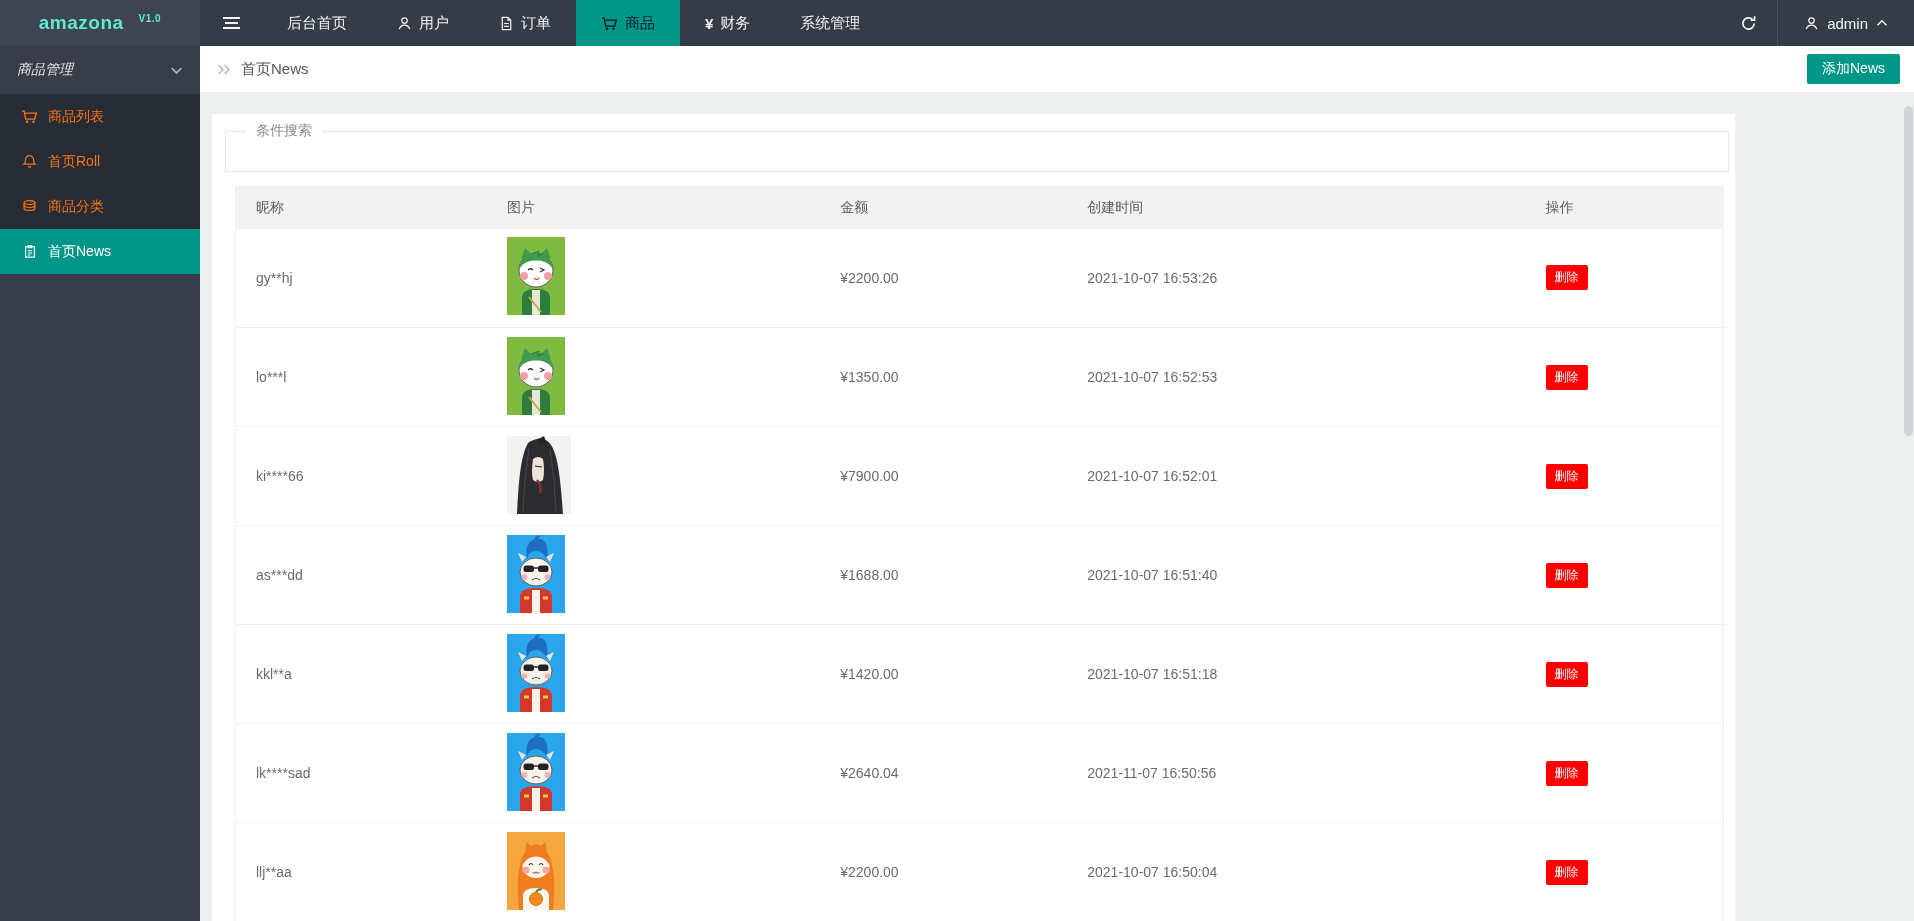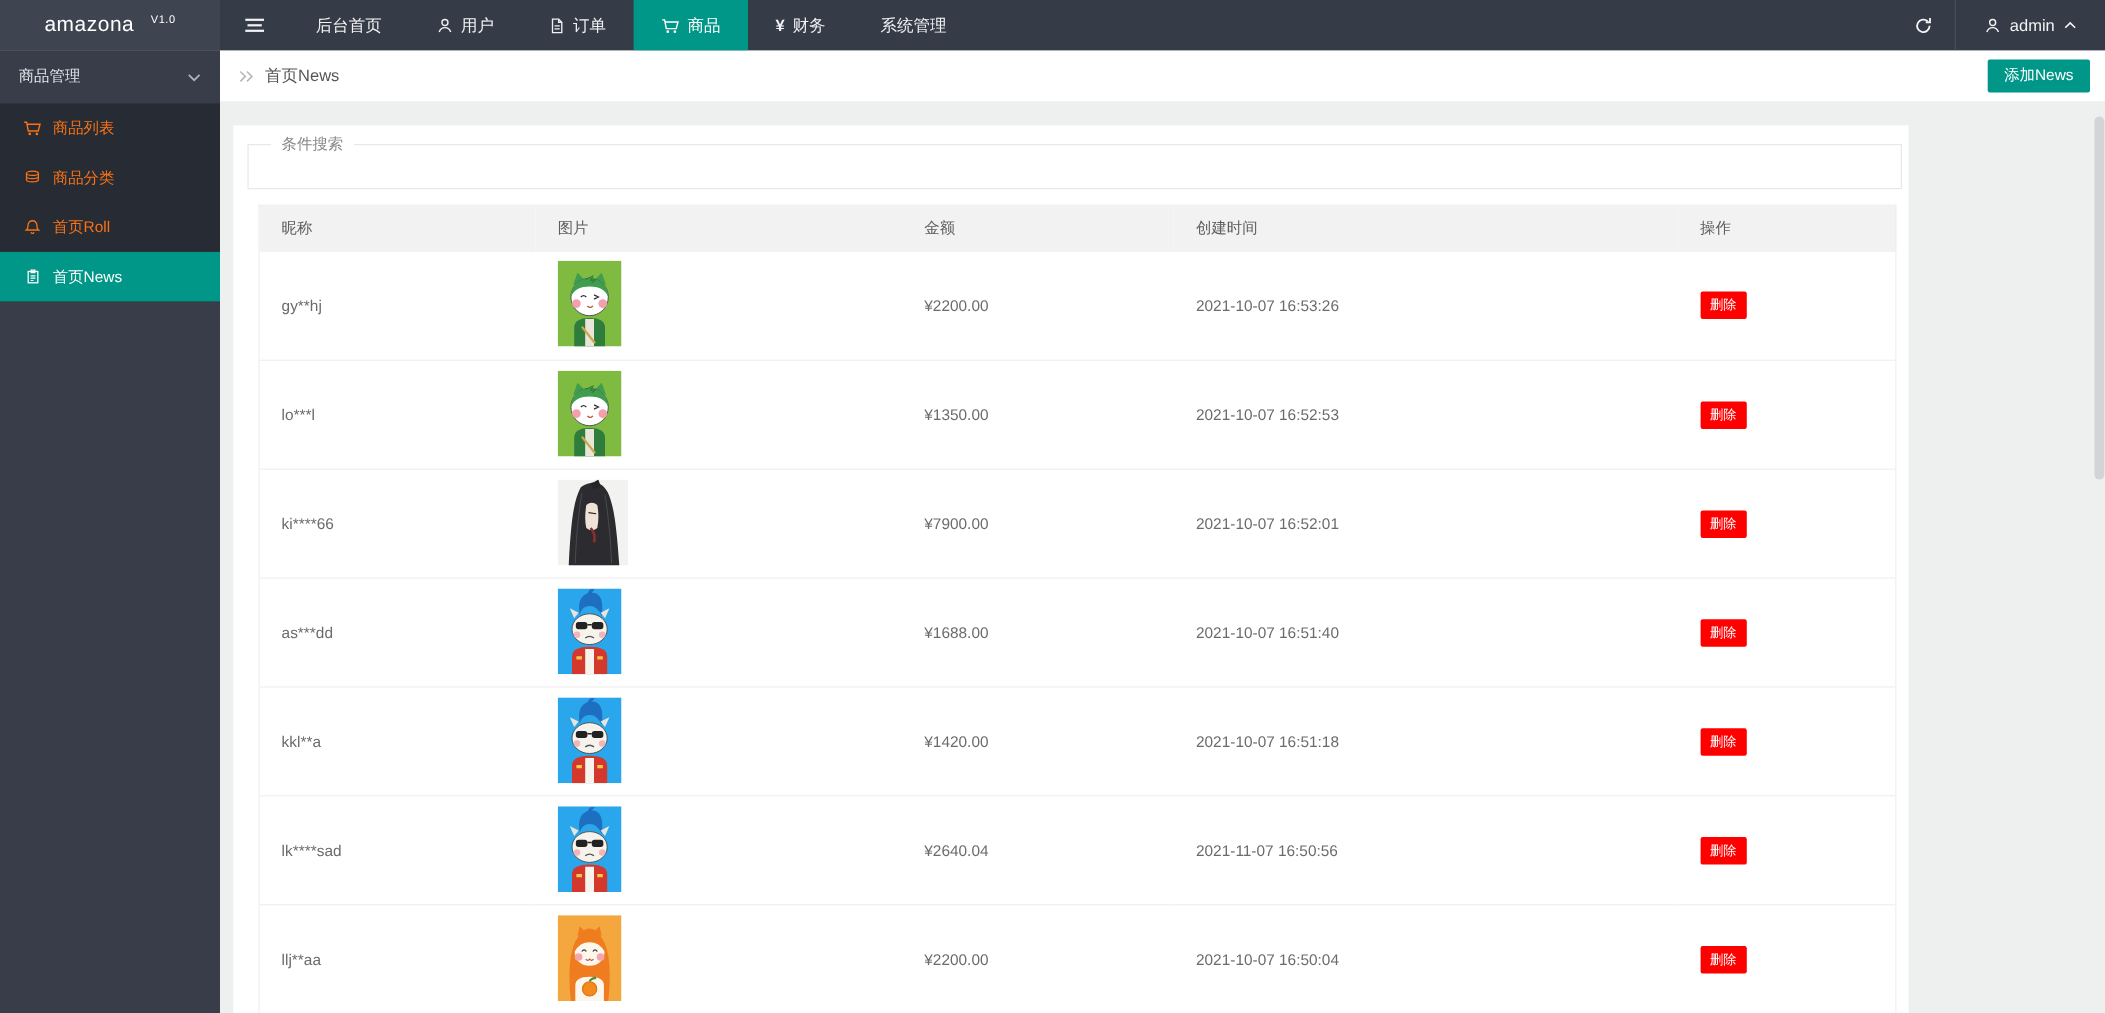--- a/index.html
+++ b/index.html
@@ -12,41 +12,41 @@
     color:#666;
   }
   svg { display:block; }
 
   
   .navbar {
     position:absolute; left:0; top:0; width:1914px; height:46px;
     background:#363c47; display:flex; align-items:stretch; color:#f2f3f5;
   }
   .logo {
-    width:200px; background:#3e4450; color:#ffffff;
+    width:200px; background:#3e4450; color:#5eead4;
     display:flex; align-items:center; justify-content:center;
-    font-size:19px; letter-spacing:.5px;
+    font-size:19px; letter-spacing:.5px;font-weight:bold;
   }
   .logo sup { font-size:10px; margin-left:15px; transform:translateY(-5px); }
   .hamburger { width:62px; display:flex; flex-direction:column; gap:3px; align-items:center; justify-content:center; cursor:pointer; }
   .hamburger i { display:block; width:17px; height:2px; background:#f2f3f5; }
   .hamburger i:nth-child(2){ width:13px; }
   #nav-items { display:flex; align-items:stretch; }
   .nav-item { display:flex; align-items:center; gap:7px; padding:0 25px; font-size:15px; color:#f0f1f3; text-decoration:none; cursor:pointer; }
-  .nav-item.active { background:var(--accent,#009688); color:#ffffff; }
+  .nav-item.active { background:var(--accent,#009688); color:#0f172a; }
   .nav-item .ico { display:flex; align-items:center; }
   .yen { font-size:15px; font-weight:bold; }
   .nav-right { margin-left:auto; display:flex; align-items:stretch; }
   .nav-refresh { width:58px; display:flex; align-items:center; justify-content:center; cursor:pointer; }
   .nav-divider { width:1px; background:#4a505c; }
   .nav-admin { display:flex; align-items:center; gap:8px; padding:0 26px; font-size:15px; cursor:pointer; }
 
   
   .sidebar { position:absolute; left:0; top:46px; bottom:0; width:200px; background:#393d49; }
-  .side-group { height:48px; display:flex; align-items:center; padding:0 17px; color:#e3e5e9; font-size:14px; cursor:pointer; }
+  .side-group { height:48px; display:flex; align-items:center; padding:0 17px; color:#e3e5e9; font-size:14px; cursor:pointer;font-style:italic; }
   .side-group .chev { margin-left:auto; color:#aeb3bc; }
   .side-sub { background:#272b33; }
   .side-item { height:45px; display:flex; align-items:center; gap:10px; padding:0 14px 0 21px; color:#f97316; font-size:14px; text-decoration:none; cursor:pointer; }
   .side-item.active { background:var(--accent,#009688); color:#fff; }
   .side-item .ico { display:flex; align-items:center; width:17px; justify-content:center; }
 
   
   .crumbbar {
     position:absolute; left:200px; top:46px; width:1714px; height:46px; background:#fff;
     display:flex; align-items:center; padding:0 14px 0 16px; gap:9px; font-size:15px; color:#555;
@@ -186,35 +186,35 @@
             <path d="M1 2.2h2.3L5 10.7h9.6l1.7-6.4H4.2" fill="none" stroke="currentColor" stroke-width="1.4"></path>
             <circle cx="6.4" cy="13.6" r="1.3" fill="currentColor"></circle>
             <circle cx="13.3" cy="13.6" r="1.3" fill="currentColor"></circle>
           </svg>
         </span>
         <span class="lbl">商品列表</span>
       </a>
       <a class="side-item">
         <span class="ico">
           <svg width="15" height="15" viewBox="0 0 16 16">
+            <path d="M8 1.8a4.3 4.3 0 0 1 4.3 4.3c0 3 .8 4.1 1.6 4.7H2.1c.8-.6 1.6-1.7 1.6-4.7A4.3 4.3 0 0 1 8 1.8z" fill="none" stroke="currentColor" stroke-width="1.3"></path>
+            <path d="M6.5 13a1.6 1.6 0 0 0 3 0" fill="none" stroke="currentColor" stroke-width="1.3"></path>
+          </svg>
+        </span>
+        <span class="lbl">首页Roll</span>
+      </a>
+      <a class="side-item">
+        <span class="ico">
+          <svg width="15" height="15" viewBox="0 0 16 16">
             <ellipse cx="8" cy="3.8" rx="5.8" ry="2.1" fill="none" stroke="currentColor" stroke-width="1.2"></ellipse>
             <path d="M2.2 3.8v3.1c0 1.2 2.6 2.1 5.8 2.1s5.8-.9 5.8-2.1V3.8" fill="none" stroke="currentColor" stroke-width="1.2"></path>
             <path d="M2.2 6.9V10c0 1.2 2.6 2.1 5.8 2.1s5.8-.9 5.8-2.1V6.9" fill="none" stroke="currentColor" stroke-width="1.2"></path>
           </svg>
         </span>
         <span class="lbl">商品分类</span>
-      </a>
-      <a class="side-item">
-        <span class="ico">
-          <svg width="15" height="15" viewBox="0 0 16 16">
-            <path d="M8 1.8a4.3 4.3 0 0 1 4.3 4.3c0 3 .8 4.1 1.6 4.7H2.1c.8-.6 1.6-1.7 1.6-4.7A4.3 4.3 0 0 1 8 1.8z" fill="none" stroke="currentColor" stroke-width="1.3"></path>
-            <path d="M6.5 13a1.6 1.6 0 0 0 3 0" fill="none" stroke="currentColor" stroke-width="1.3"></path>
-          </svg>
-        </span>
-        <span class="lbl">首页Roll</span>
       </a>
       <a class="side-item active">
         <span class="ico">
           <svg width="14" height="15" viewBox="0 0 16 16">
             <rect x="3" y="2.6" width="10" height="11.8" fill="none" stroke="currentColor" stroke-width="1.3"></rect>
             <path d="M6 1.2h4v2.6H6z" fill="none" stroke="currentColor" stroke-width="1.2"></path>
             <path d="M5.5 7.2h5M5.5 9.6h5M5.5 12h3" stroke="currentColor" stroke-width="1.2"></path>
           </svg>
         </span>
         <span class="lbl">首页News</span>

